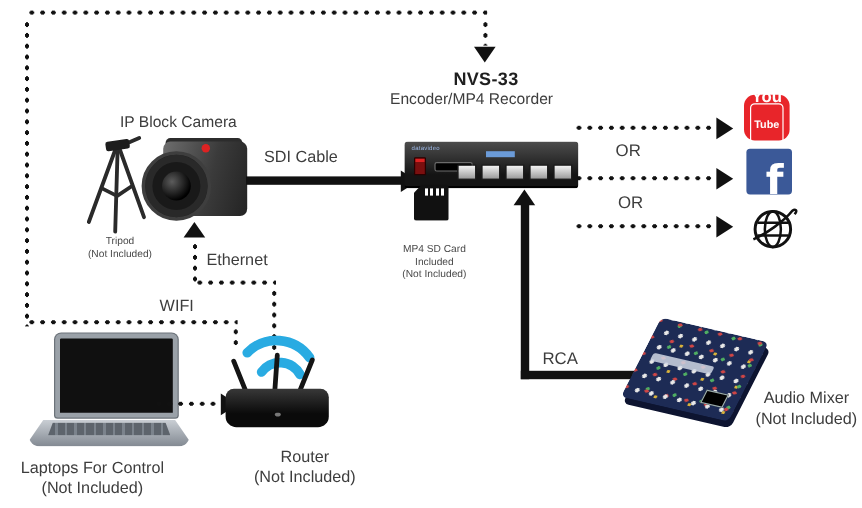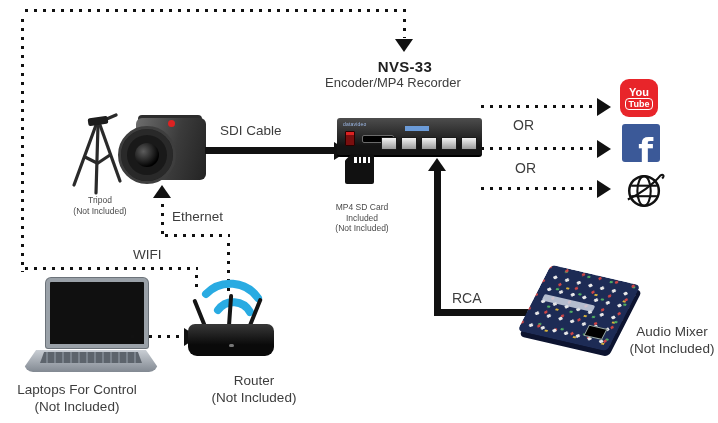--- a/index.html
+++ b/index.html
@@ -84,37 +84,38 @@
          background-size:12px 13px,17px 15px,23px 19px,29px 23px;
          background-position:4px 5px,9px 10px,6px 13px,12px 8px;
          transform:rotate(13deg) skewX(-14deg);
          box-shadow:4px 5px 0 #0d1430;}
   .mixer-strip{position:absolute;left:8px;top:30px;width:52px;height:7px;background:#cfd6e4;opacity:.85;border-radius:2px;}
   .mixer-screen{position:absolute;right:10px;bottom:10px;width:17px;height:10px;background:#000;border:1px solid #9aa;}
 
   
   .yt{position:absolute;left:620px;top:79px;width:38px;height:38px;background:#e8252a;border-radius:9px;
       display:flex;flex-direction:column;align-items:center;justify-content:center;color:#fff;font-weight:bold;}
-  .yt-you{font-size:11px;line-height:10px;}
-  .yt-tube{font-size:9px;line-height:10px;border:1.5px solid #fff;border-radius:4px;padding:0 3px;margin-top:1px;}
+  .yt-you{font-size:14px;line-height:10px;}
+  .yt-tube{font-size:9px;line-height:10px;border:1.5px solid #fff;border-radius:4px;padding:12px 3px;margin-top:1px;}
   .fb{position:absolute;left:622px;top:124px;width:38px;height:38px;background:#3b5998;border-radius:3px;overflow:hidden;}
   .fb span{position:absolute;right:7px;bottom:-9px;font-size:34px;font-weight:bold;color:#fff;
            font-family:"DejaVu Sans",sans-serif;}
   .globe{position:absolute;left:624px;top:169px;}
 </style>
 </head>
 <body>
 
 <div id="stage">
 
   <div class="dot-h" style="left:22px;top:8px;width:384px;"></div>
   <div class="dot-v" style="left:20px;top:16px;height:256px;"></div>
   <div class="dot-v" style="left:402px;top:16px;height:22px;"></div>
   <div class="arr-d" style="left:395px;top:39px;"></div>
 
+  <div class="dev-sub" style="left:100px;top:94px;width:145px;">IP Block Camera</div>
 
   <svg class="tripod" width="74" height="88" viewBox="0 0 74 88">
     <g stroke="#2a2a2a" stroke-width="3.2" stroke-linecap="round" fill="none">
       <line x1="36" y1="12" x2="14" y2="72"></line>
       <line x1="38" y1="12" x2="36" y2="80"></line>
       <line x1="40" y1="12" x2="60" y2="68"></line>
       <line x1="25" y1="44" x2="37" y2="50"></line>
       <line x1="50" y1="42" x2="38" y2="50"></line>
       <line x1="42" y1="8" x2="56" y2="2"></line>
     </g>

